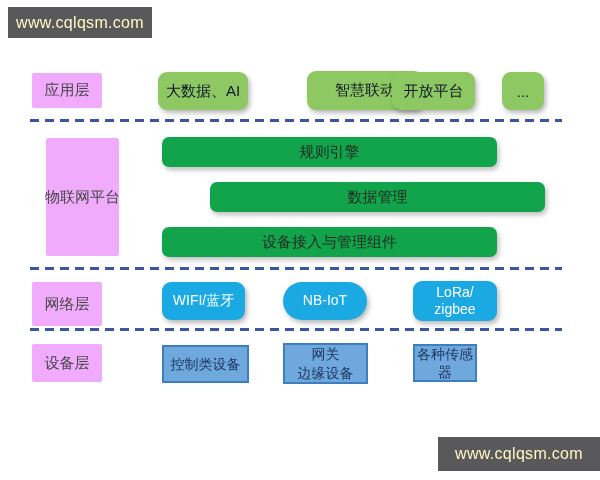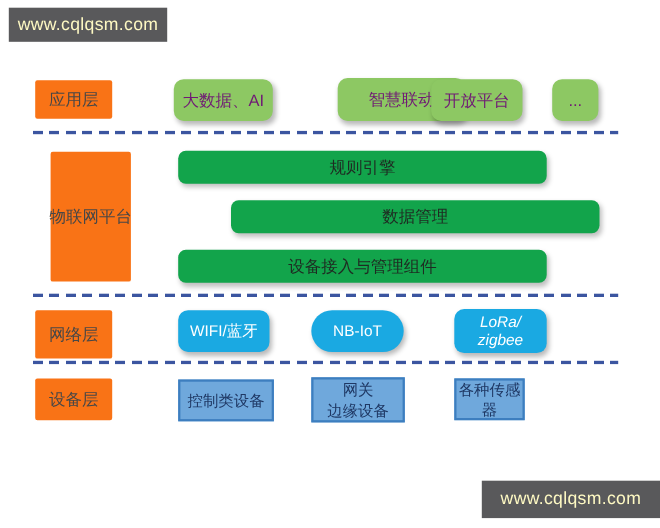--- a/index.html
+++ b/index.html
@@ -19,21 +19,21 @@
     align-items: center;
     justify-content: center;
     font-size: 16px;
     letter-spacing: 0.3px;
   }
   .wm-top    { left: 8px;   top: 7px;   width: 144px; height: 31px; }
   .wm-bottom { left: 438px; top: 437px; width: 162px; height: 34px; }
 
   .layer-label {
     position: absolute;
-    background: #f97316;
+    background: #f0abfc;
     color: #474747;
     display: flex;
     align-items: center;
     justify-content: center;
     font-size: 15px;
     white-space: nowrap;
     border-radius: 2px;
   }
   .lbl-app      { left: 32px; top: 73px;  width: 70px; height: 35px; }
   .lbl-platform { left: 30px; top: 138px; width: 73px; height: 118px; margin-left: 16px; }
@@ -41,21 +41,21 @@
   .lbl-device   { left: 32px; top: 344px; width: 70px; height: 38px; }
 
   .app-box {
     position: absolute;
     background: #8dc863;
     border-radius: 9px;
     display: flex;
     align-items: center;
     justify-content: center;
     font-size: 15px;
-    color: #701a75;
+    color: #0f172a;
     box-shadow: 2px 3px 5px rgba(0,0,0,0.28);
   }
   .app-1 { left: 158px; top: 72px; width: 90px;  height: 38px; }
   .app-2 { left: 270px; top: 71px; width: 116px; height: 39px; margin-left: 37px; }
   .app-3 { left: 392px; top: 72px; width: 83px;  height: 38px; }
   .app-4 { left: 502px; top: 72px; width: 42px;  height: 38px; }
 
   .platform-bar {
     position: absolute;
     left: 162px;
@@ -83,21 +83,21 @@
     justify-content: center;
     font-size: 14px;
     color: #ffffff;
     text-align: center;
     white-space: pre-line;
     line-height: 1.25;
     box-shadow: 2px 3px 5px rgba(0,0,0,0.28);
   }
   .net-1 { left: 162px; top: 282px; width: 83px; height: 38px; }
   .net-2 { left: 283px; top: 282px; width: 84px; height: 38px; border-radius: 19px; }
-  .net-3 { left: 413px; top: 281px; width: 84px; height: 40px; font-style: italic; }
+  .net-3 { left: 413px; top: 281px; width: 84px; height: 40px; }
 
   .dev-box {
     position: absolute;
     background: #6fa8dc;
     border: 2px solid #3d7ebf;
     box-sizing: border-box;
     display: flex;
     align-items: center;
     justify-content: center;
     font-size: 14px;

